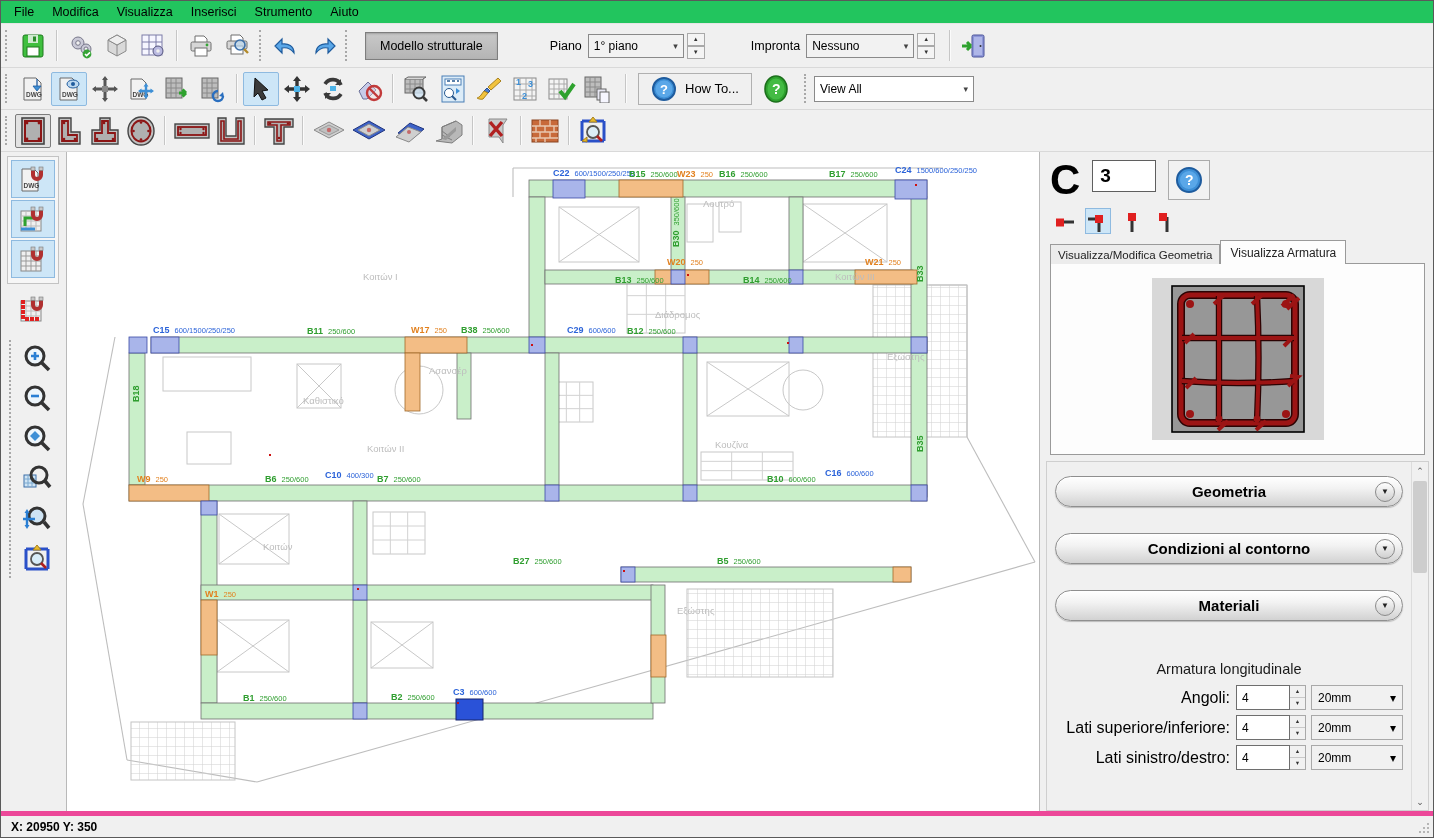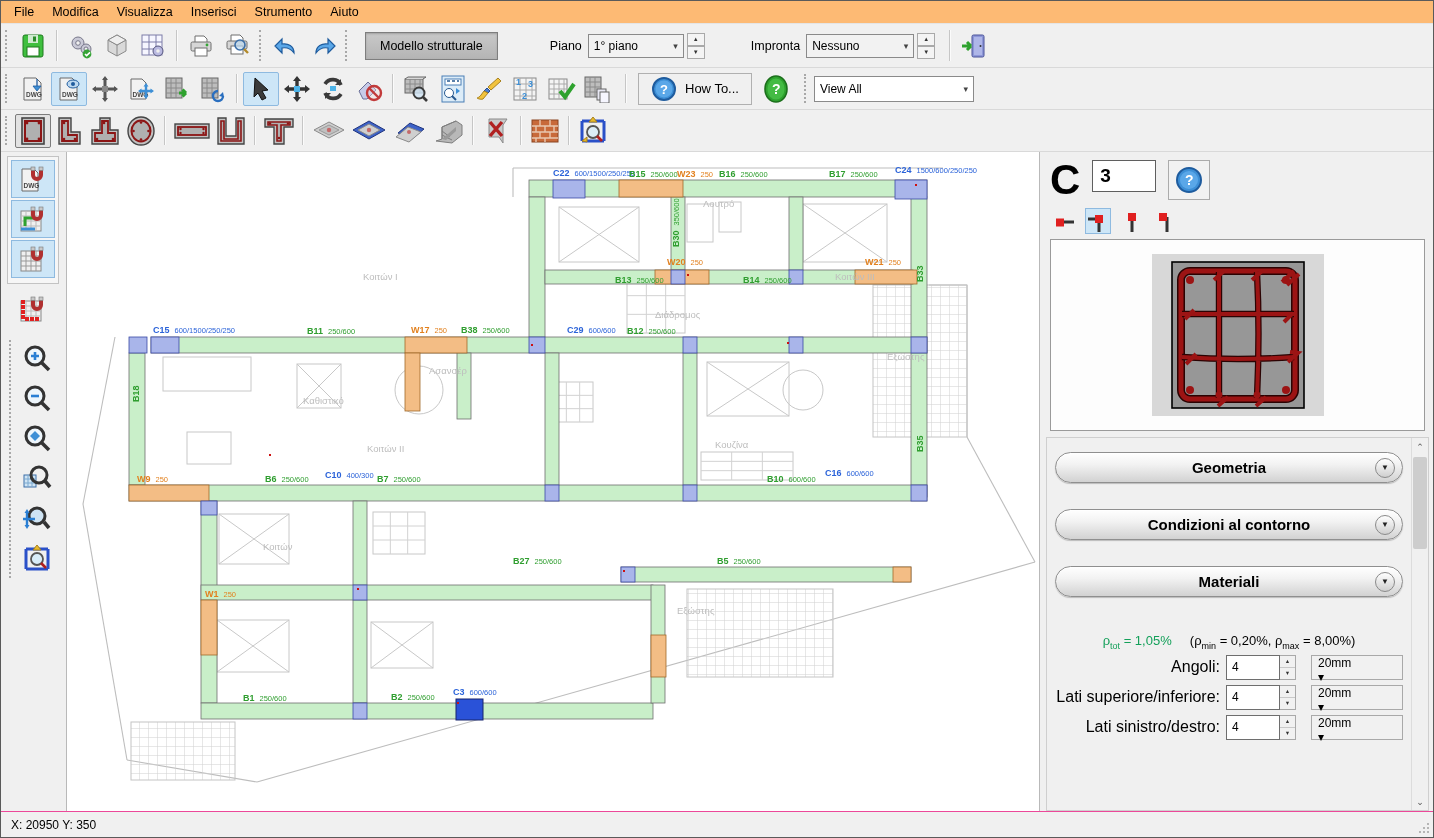--- a/index.html
+++ b/index.html
@@ -9,21 +9,21 @@
 
   
   .titlebar { height:30px; background:#fff; display:flex; align-items:center; padding-left:8px; flex:0 0 auto; }
   .app-ico { width:18px; height:18px; margin-right:6px; }
   .title-text { font-size:12.5px; }
   .win-btns { margin-left:auto; display:flex; height:100%; }
   .win-btn { width:46px; display:flex; align-items:center; justify-content:center; font-size:14px; }
   .win-btn.min { color:#9a9a9a; }
 
   
-  .menubar { height:23px; background:#fdba74; display:flex; align-items:center; padding-left:4px; border-bottom:1px solid #e5e5e5; flex:0 0 auto;}
+  .menubar { height:23px; background:#22c55e; display:flex; align-items:center; padding-left:4px; border-bottom:1px solid #e5e5e5; flex:0 0 auto;}
   .menu-item { padding:3px 9px; font-size:12.5px; }
 
   
   .toolbar { background:#f0f0f0; display:flex; align-items:center; border-bottom:1px solid #d9d9d9; flex:0 0 auto; }
   .tb1 { height:44px; } .tb2 { height:42px; } .tb3 { height:42px; }
   .handle { width:5px; height:70%; border-left:2px dotted #a8a8a8; margin:0 5px 0 4px; }
   .vsep { width:2px; height:72%; border-left:1px solid #c6c6c6; border-right:1px solid #fbfbfb; margin:0 5px; }
   .tbtn { min-width:36px; height:34px; display:flex; align-items:center; justify-content:center; border:1px solid transparent; border-radius:2px; }
   .tbtn.sel { background:#cde6f7; border-color:#8ebae0; }
   .tbtn.pressed { background:#e2e2e2; border-color:#7c7c7c; }
@@ -76,24 +76,24 @@
   .rho-line { text-align:center; font-size:13px; margin:6px 0 4px; }
   .rho-green { color:#14a05a; }
   .rho-line sub { font-size:9px; }
   .arm-title { text-align:center; font-size:14.5px; margin:10px 0 8px; color:#1a1a1a; }
   .arm-row { display:flex; align-items:center; justify-content:flex-end; margin-bottom:5px; }
   .arm-label { font-size:16px; margin-right:6px; white-space:nowrap; }
   .num-input { width:54px; height:25px; border:1px solid #6e6e6e; background:#fff; font-size:12px; padding:2px 5px; font-family:"Liberation Sans",sans-serif; }
   .mini-spin { width:16px; height:25px; display:flex; flex-direction:column; border:1px solid #a9a9a9; border-left:none; }
   .mini-spin div { flex:1; background:#f1f1f1; font-size:5.5px; text-align:center; line-height:10.5px; color:#333; border-bottom:1px solid #c9c9c9; }
   .mini-spin div:last-child { border-bottom:none; }
-  .diam-combo { width:92px; height:25px; margin-left:15px; background:#f1f1f1; border:1px solid #a9a9a9; display:flex; align-items:flex-start; justify-content:space-between; padding:0 6px; font-size:12px;flex-direction:column; }
+  .diam-combo { width:92px; height:25px; margin-left:5px; background:#f1f1f1; border:1px solid #a9a9a9; display:flex; align-items:center; justify-content:space-between; padding:0 6px; font-size:12px; }
 
   
-  .statusbar { height:26px; background:#f0f0f0; border-top:1px solid #ec4899; display:flex; align-items:center; padding:0 10px; flex:0 0 auto; position:relative; }
+  .statusbar { height:26px; background:#f0f0f0; border-top:5px solid #ec4899; display:flex; align-items:center; padding:0 10px; flex:0 0 auto; position:relative;font-weight:bold; }
   .grip { position:absolute; right:2px; bottom:2px; width:14px; height:14px;
           background:radial-gradient(circle at 3px 11px,#b5b5b5 1.3px,transparent 1.5px),
                      radial-gradient(circle at 7px 11px,#b5b5b5 1.3px,transparent 1.5px),
                      radial-gradient(circle at 11px 11px,#b5b5b5 1.3px,transparent 1.5px),
                      radial-gradient(circle at 7px 7px,#b5b5b5 1.3px,transparent 1.5px),
                      radial-gradient(circle at 11px 7px,#b5b5b5 1.3px,transparent 1.5px),
                      radial-gradient(circle at 11px 3px,#b5b5b5 1.3px,transparent 1.5px); }
 </style>
 </head>
 <body>
@@ -772,20 +772,24 @@
               </svg></div>
           <div class="orient"><svg width="26" height="26" viewBox="0 0 26 26">
                 <path d="M13 8v15" stroke="#333" stroke-width="3"></path>
                 <rect x="9" y="4" width="8" height="8" fill="#e02020"></rect>
               </svg></div>
           <div class="orient"><svg width="26" height="26" viewBox="0 0 26 26">
                 <path d="M15 8v15" stroke="#333" stroke-width="3"></path>
                 <rect x="7" y="4" width="8" height="8" fill="#e02020"></rect>
               </svg></div>
         </div>
+        <div class="tabs">
+          <div class="tab">Visualizza/Modifica Geometria</div>
+          <div class="tab active">Visualizza Armatura</div>
+        </div>
         <div class="tabbox">
           <svg width="172" height="162" viewBox="0 0 172 162">
             <rect x="0" y="0" width="172" height="162" fill="#d8d8d8"></rect>
             <rect x="20" y="8" width="132" height="146" fill="#979797" stroke="#000" stroke-width="1.6"></rect>
             <rect x="29" y="17" width="114" height="128" rx="9" fill="none" stroke="#2b0303" stroke-width="8"></rect>
             <rect x="29" y="17" width="114" height="128" rx="9" fill="none" stroke="#9c1414" stroke-width="5"></rect>
             <path d="M67 18v126M105 18q3 60 0 126M30 60h112M30 103q56 4 112 0" fill="none" stroke="#2b0303" stroke-width="6.4"></path>
             <path d="M67 18v126M105 18q3 60 0 126M30 60h112M30 103q56 4 112 0" fill="none" stroke="#9c1414" stroke-width="4"></path>
             <path d="M62 26l10-9M100 26l10-9M130 28l12-11M135 31l12-11M136 108l10-9l-8-1M42 56l-9 9M44 100l-10 10M66 152l10-9M104 152l10-9M140 60l-8 8" stroke="#9c1414" stroke-width="4" fill="none"></path>
             <g fill="#9c1414">
@@ -809,25 +813,21 @@
           <div class="acc-btn">
               <span>Condizioni al contorno</span>
               <span class="acc-circle">▼</span>
             </div>
           <div class="acc-btn">
               <span>Materiali</span>
               <span class="acc-circle">▼</span>
             </div>
 
           <div class="arm-body">
-            <div class="rho-line">
-              <span class="rho-green"><span>ρ</span><sub>tot</sub><span> = 1,05%</span></span>
-              &nbsp;&nbsp;&nbsp;
-              <span><span>(ρ</span><sub>min</sub><span> = 0,20%,  ρ</span><sub>max</sub><span> = 8,00%)</span></span>
-            </div>
+            <div class="arm-title">Armatura longitudinale</div>
 
             <div class="arm-row">
               <span class="arm-label">Angoli:</span>
               <input class="num-input" value="4" style="">
               <div class="mini-spin">
                   <div>▲</div>
                   <div>▼</div>
                 </div>
               <div class="diam-combo">
                   <span>20mm</span>

